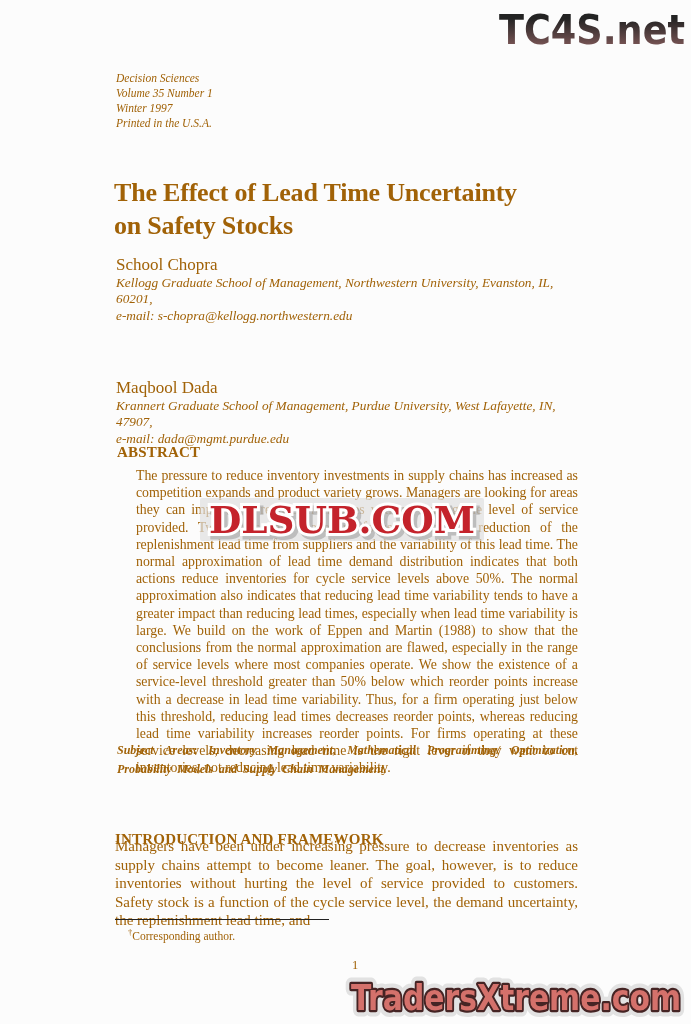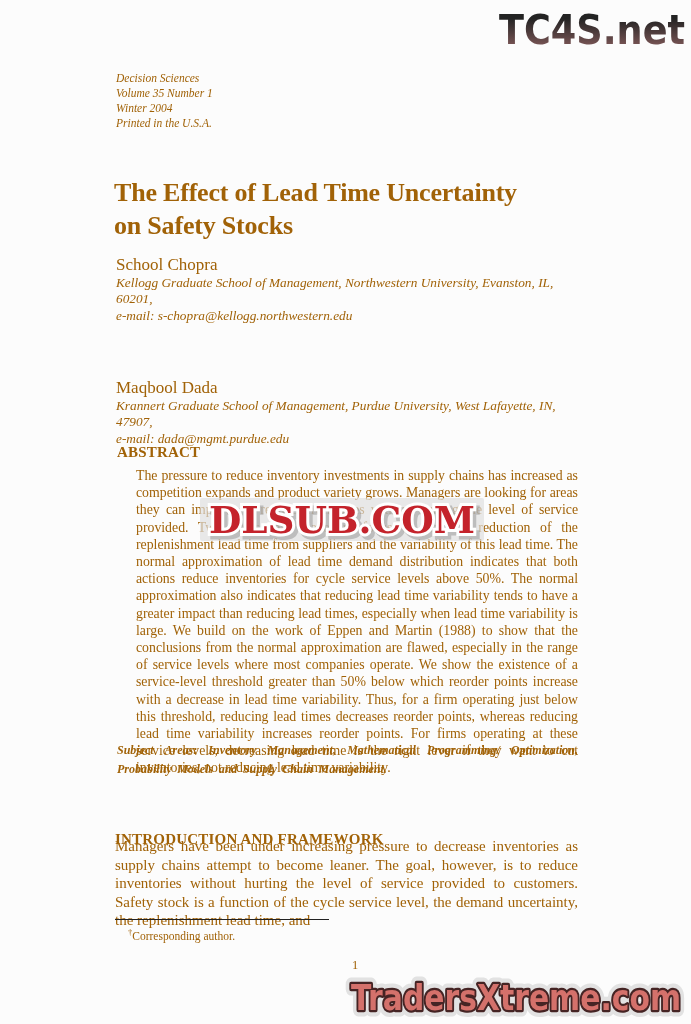--- a/index.html
+++ b/index.html
@@ -65,21 +65,21 @@
           <stop offset="1" stop-color="#8f6262"></stop>
         </linearGradient>
       </defs>
       <text x="98" y="41" text-anchor="middle" font-family="'DejaVu Sans', sans-serif" font-size="40" fill="url(#tc4sGrad)" textLength="186" lengthAdjust="spacingAndGlyphs">TC4S.net</text>
     </svg>
   </div>
 
   <div class="abs journal-info">
     <div>Decision Sciences</div>
     <div>Volume 35 Number 1</div>
-    <div>Winter 2004</div>
+    <div>Winter 1997</div>
     <div>Printed in the U.S.A.</div>
   </div>
 
   <div class="abs article-title">
     <div>The Effect of Lead Time Uncertainty</div>
     <div>on Safety Stocks</div>
   </div>
 
   <div class="abs author-block" style="top:249px;">
     <div class="author-name"><span>School Chopra</span><sup></sup></div>

